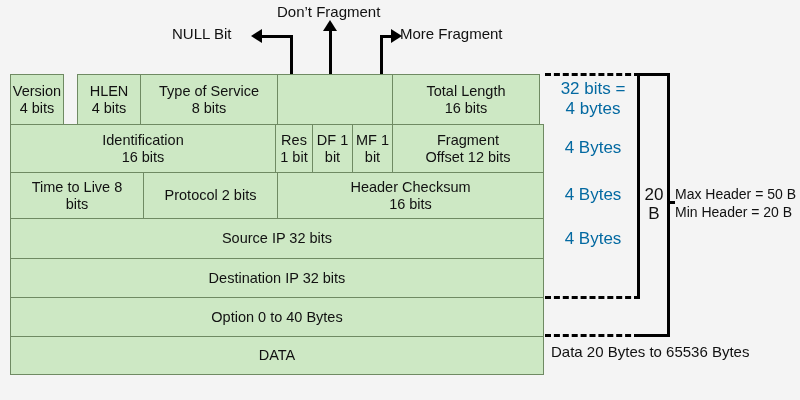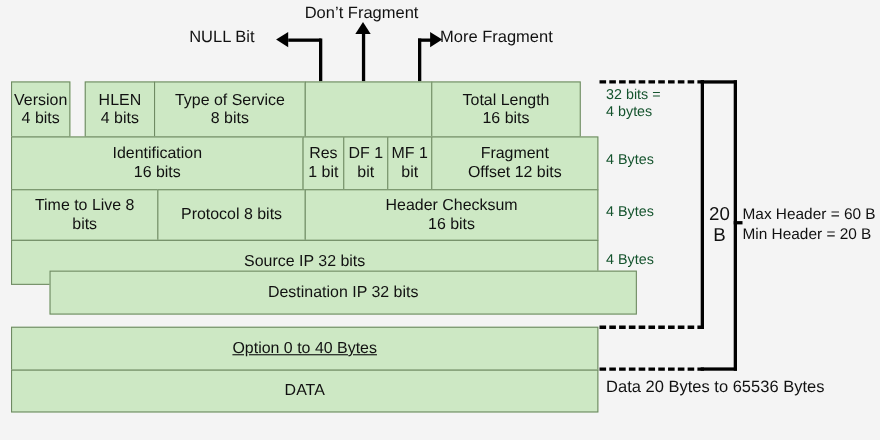--- a/index.html
+++ b/index.html
@@ -72,25 +72,25 @@
     position: absolute;
     width: 0; height: 0;
     border-top: 7px solid transparent;
     border-bottom: 7px solid transparent;
     border-left: 11px solid #000000;
   }
 
   
   .byte-note {
     position: absolute;
-    font-size: 13px;
+    font-size: 17px;
     line-height: 1.15;
     white-space: pre-line;
-    text-align: left;
-    color: #14532d;
+    text-align: center;
+    color: #0369a1;
   }
   .dashline {
     position: absolute;
     height: 0;
     border-top: 3px dashed #000000;
   }
   .solid-v {
     position: absolute;
     width: 3px;
     background: #000000;
@@ -143,43 +143,43 @@
   <div class="hline" style="left:380px; top:35px; width:12px;"></div>
   <div class="arrow-right" style="left:391px; top:29px;"></div>
 
   <div class="cell" style="left:10px; top:74px; width:54px; height:51px;">Version
 4 bits</div>
   <div class="cell" style="left:77px; top:74px; width:64px; height:51px;">HLEN
 4 bits</div>
   <div class="cell" style="left:140px; top:74px; width:138px; height:51px;">Type of Service
 8 bits</div>
   <div class="cell" style="left:277px; top:74px; width:116px; height:51px;"></div>
-  <div class="cell" style="left:392px; top:74px; width:136px; height:51px;">Total Length
+  <div class="cell" style="left:392px; top:74px; width:148px; height:51px;">Total Length
 16 bits</div>
 
   <div class="cell" style="left:10px; top:124px; width:266px; height:49px;">Identification
 16 bits</div>
   <div class="cell" style="left:275px; top:124px; width:38px; height:49px;">Res
 1 bit</div>
   <div class="cell" style="left:312px; top:124px; width:41px; height:49px;">DF 1
 bit</div>
   <div class="cell" style="left:352px; top:124px; width:41px; height:49px;">MF 1
 bit</div>
   <div class="cell" style="left:392px; top:124px; width:152px; height:49px;">Fragment
 Offset 12 bits</div>
 
   <div class="cell" style="left:10px; top:172px; width:134px; height:47px;">Time to Live 8
 bits</div>
-  <div class="cell" style="left:143px; top:172px; width:135px; height:47px;">Protocol 8 bits</div>
+  <div class="cell" style="left:143px; top:172px; width:135px; height:47px;">Protocol 2 bits</div>
   <div class="cell" style="left:277px; top:172px; width:267px; height:47px;">Header Checksum
 16 bits</div>
 
   <div class="cell wide" style="left:10px; top:218px; width:534px; height:41px;">Source IP 32 bits</div>
-  <div class="cell wide" style="left:10px; top:246px; width:534px; height:40px;margin-left:35px;">Destination IP 32 bits</div>
-  <div class="cell wide" style="left:10px; top:297px; width:534px; height:40px;text-decoration:underline;">Option 0 to 40 Bytes</div>
+  <div class="cell wide" style="left:10px; top:258px; width:534px; height:40px;">Destination IP 32 bits</div>
+  <div class="cell wide" style="left:10px; top:297px; width:534px; height:40px;">Option 0 to 40 Bytes</div>
   <div class="cell wide" style="left:10px; top:336px; width:534px; height:39px;">DATA</div>
 
   <div class="byte-note" style="left:551px; top:79px; width:84px;">32 bits =
 4 bytes</div>
   <div class="byte-note" style="left:551px; top:138px; width:84px;">4 Bytes</div>
   <div class="byte-note" style="left:551px; top:185px; width:84px;">4 Bytes</div>
   <div class="byte-note" style="left:551px; top:229px; width:84px;">4 Bytes</div>
 
   <div class="dashline" style="left:545px; top:73px; width:95px;"></div>
   <div class="solid-v" style="left:637px; top:73px; height:225px;"></div>
@@ -188,18 +188,18 @@
   <div class="solid-h" style="left:637px; top:73px; width:33px;"></div>
   <div class="solid-v" style="left:667px; top:73px; height:264px;"></div>
   <div class="solid-h" style="left:637px; top:334px; width:33px;"></div>
   <div class="dashline" style="left:545px; top:334px; width:95px;"></div>
 
   <div class="solid-h" style="left:667px; top:201px; width:8px;"></div>
 
   <div class="bracket-label" style="left:641px; top:185px; width:26px;">20
 B</div>
 
-  <div class="side-note" style="left:675px; top:186px;">Max Header = 60 B
+  <div class="side-note" style="left:675px; top:186px;">Max Header = 50 B
 Min Header = 20 B</div>
 
   <div class="data-note" style="left:551px; top:343px;">Data 20 Bytes to 65536 Bytes</div>
 
 </div>
 
 </body></html>

